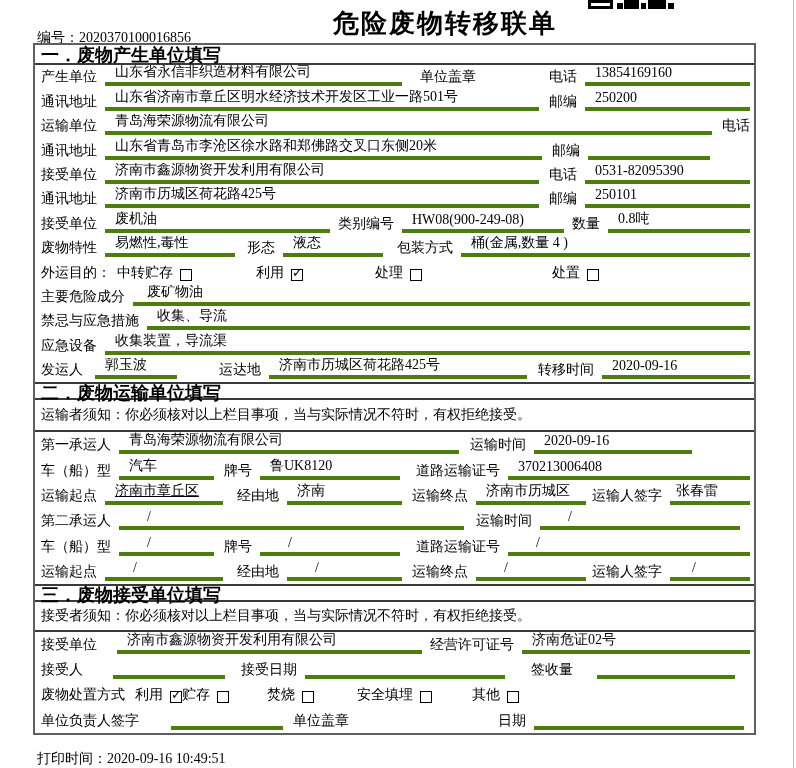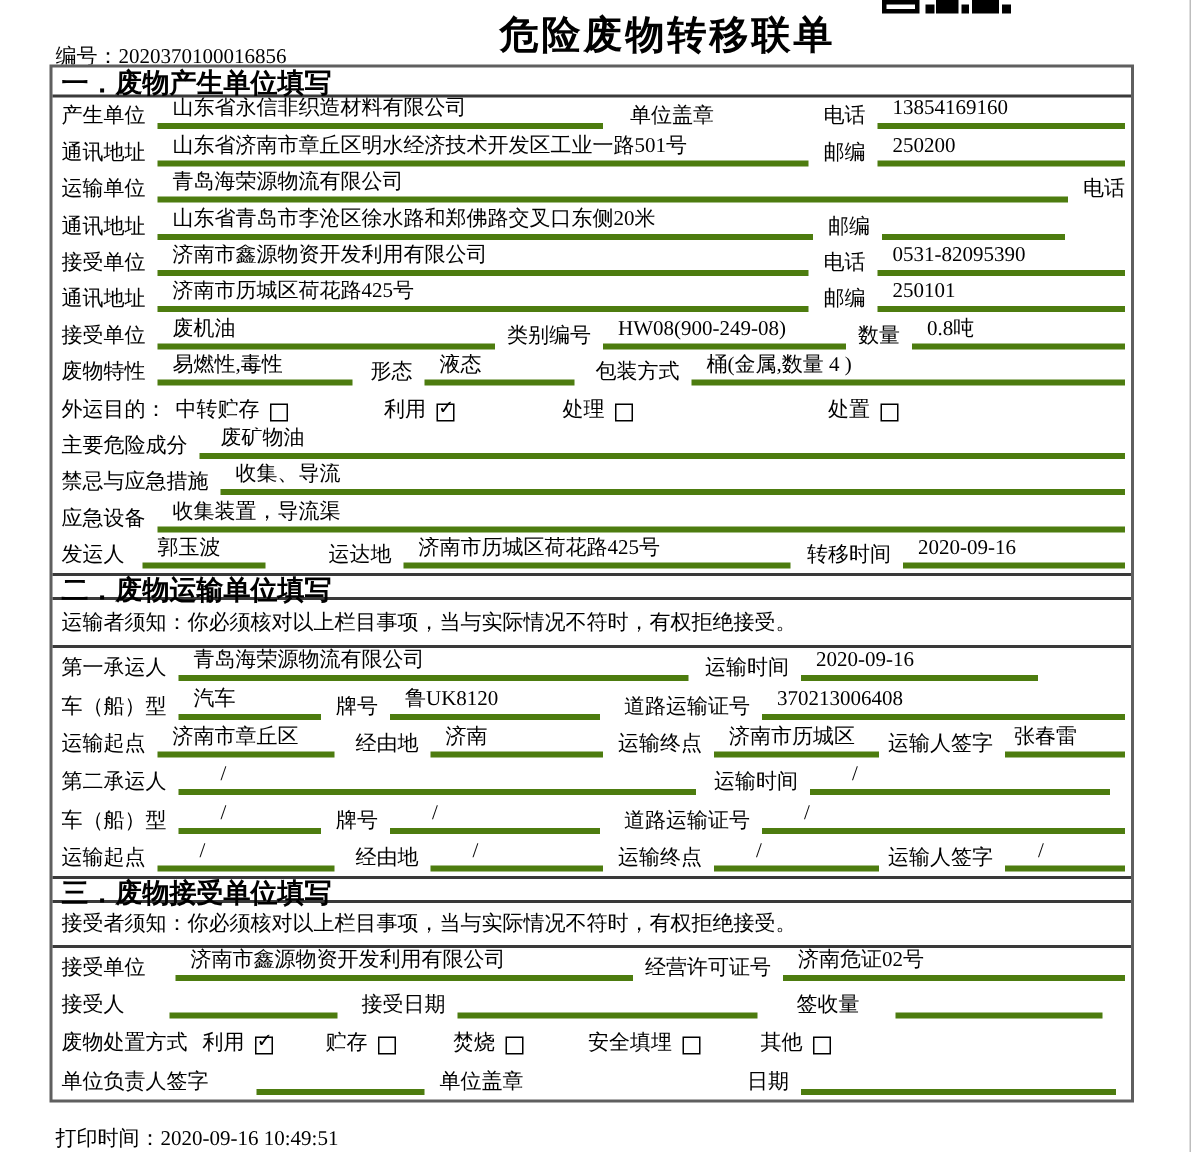--- a/index.html
+++ b/index.html
@@ -210,21 +210,21 @@
         <span class="lbl">车（船）型</span>
         <span class="uv" style="width:95px;margin-left:8px;">汽车</span>
         <span class="lbl" style="margin-left:10px;">牌号</span>
         <span class="uv" style="width:140px;margin-left:8px;">鲁UK8120</span>
         <span class="lbl" style="margin-left:16px;">道路运输证号</span>
         <span class="uv grow" style="margin-left:8px;">370213006408</span>
       </div>
 
       <div class="frow">
         <span class="lbl">运输起点</span>
-        <span class="uv" style="width:118px;margin-left:8px;">济南市章丘区</span>
+        <span class="uv" style="width:118px;margin-left:8px;text-decoration:underline;">济南市章丘区</span>
         <span class="lbl" style="margin-left:14px;">经由地</span>
         <span class="uv" style="width:115px;margin-left:8px;">济南</span>
         <span class="lbl" style="margin-left:10px;">运输终点</span>
         <span class="uv" style="width:110px;margin-left:8px;">济南市历城区</span>
         <span class="lbl" style="margin-left:auto;">运输人签字</span>
         <span class="uv" style="width:80px;margin-left:8px;padding-left:6px;">张春雷</span>
       </div>
 
       <div class="frow">
         <span class="lbl">第二承运人</span>
@@ -273,21 +273,21 @@
         <span class="lbl" style="margin-left:26px;">签收量</span>
         <span class="uv" style="width:138px;margin-left:24px;"></span>
       </div>
 
       <div class="frow">
         <span class="lbl">废物处置方式</span>
         <span class="cbitem" style="margin-left:10px;">
           <span class="cblabel">利用</span>
           <span class="cb checked"></span>
         </span>
-        <span class="cbitem" style="margin-left:35px;">
+        <span class="cbitem" style="">
           <span class="cblabel">贮存</span>
           <span class="cb"></span>
         </span>
         <span class="cbitem" style="margin-left:38px;">
           <span class="cblabel">焚烧</span>
           <span class="cb"></span>
         </span>
         <span class="cbitem" style="margin-left:43px;">
           <span class="cblabel">安全填埋</span>
           <span class="cb"></span>

